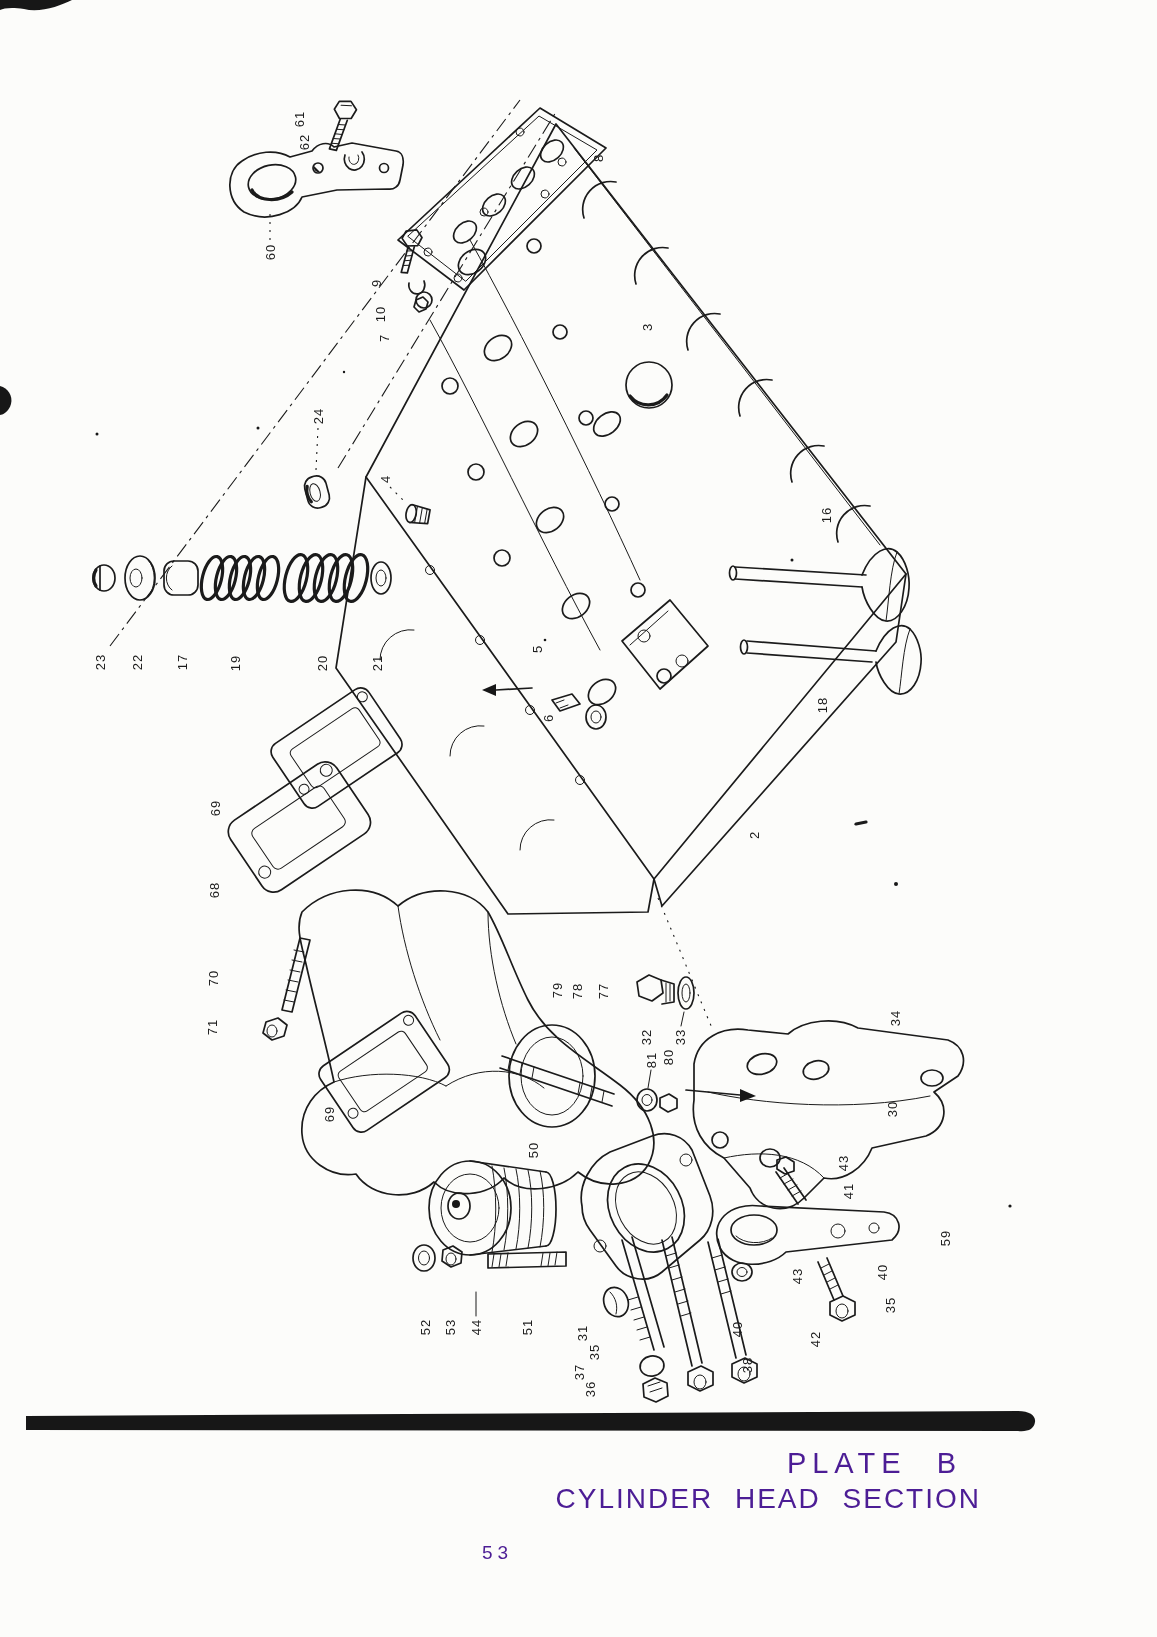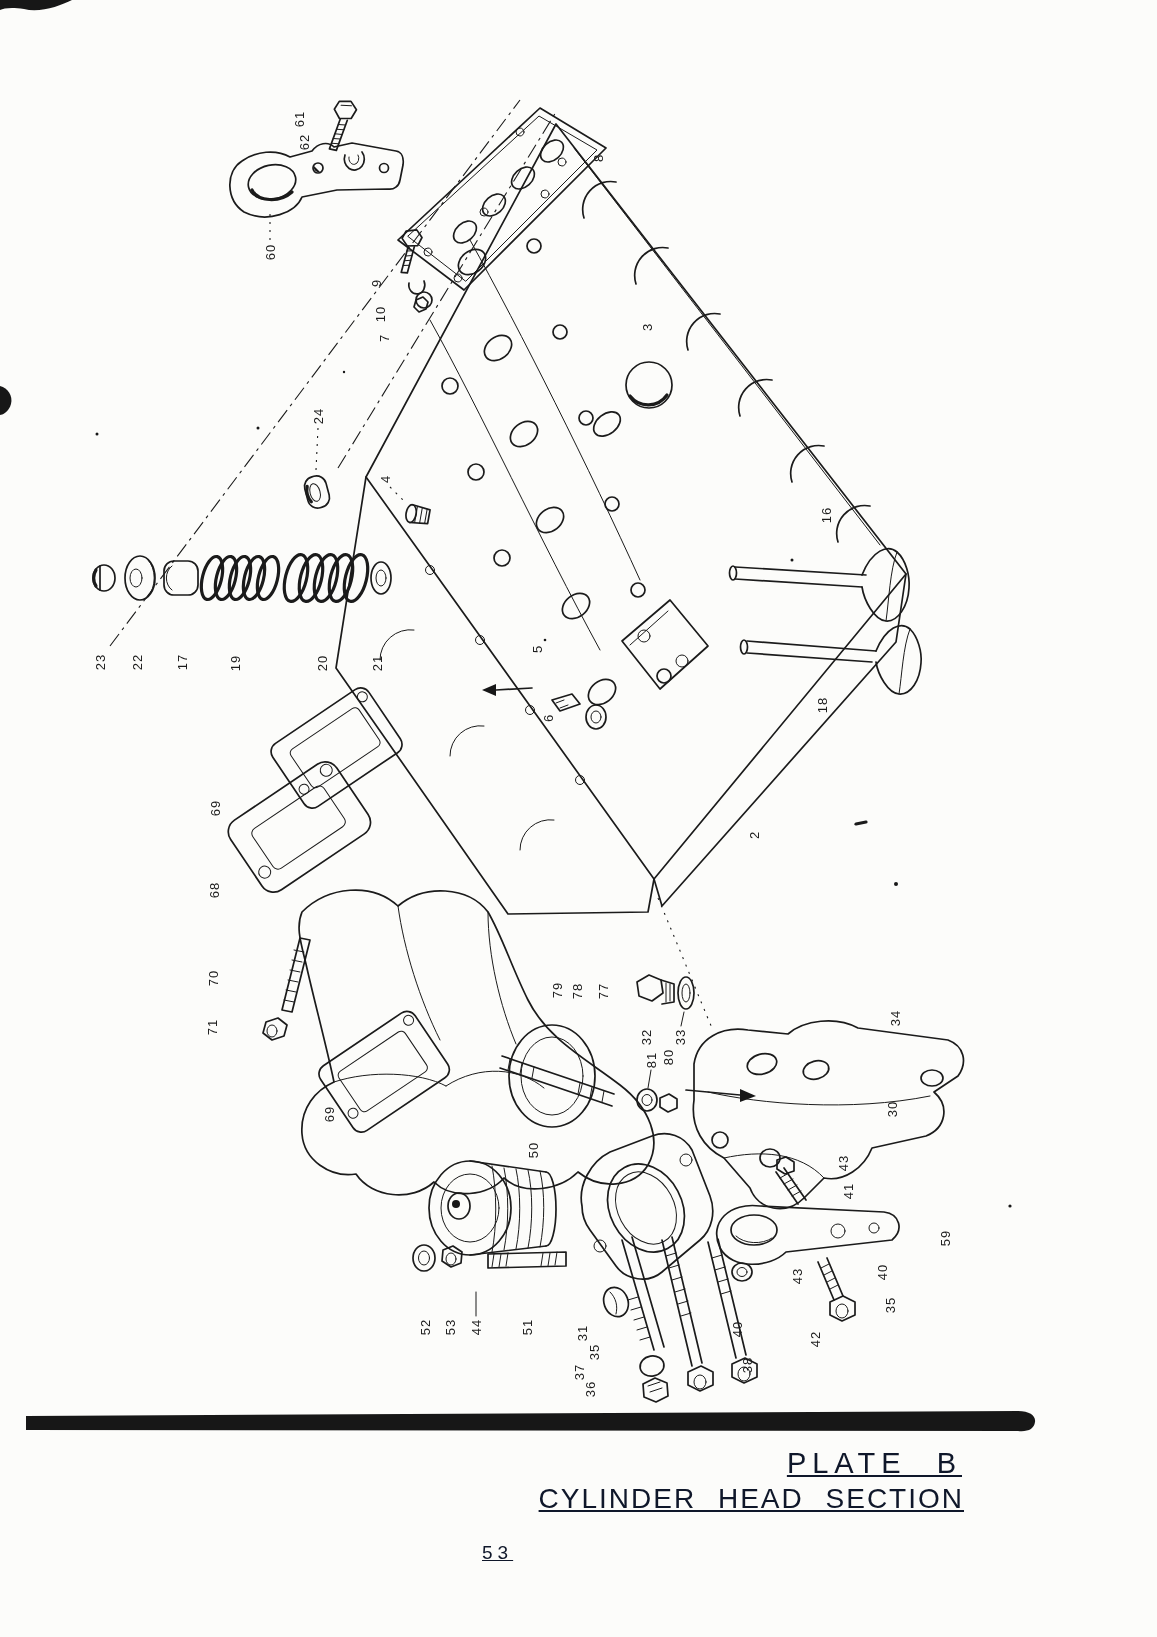--- a/index.html
+++ b/index.html
@@ -3,23 +3,23 @@
 <meta charset="utf-8">
 <style>
   html,body{margin:0;padding:0;background:#e8e8e4;}
   #page{position:relative;width:1157px;height:1637px;background:#fcfcfa;overflow:hidden;
         font-family:"Liberation Sans",sans-serif;color:#1b1b1b;}
   #artwork{position:absolute;left:0;top:0;}
   #labels-layer{position:absolute;left:0;top:0;width:1157px;height:1637px;pointer-events:none;}
   .part-label{position:absolute;font:13px "Liberation Sans",sans-serif;color:#1c1c1c;
               letter-spacing:1px;white-space:nowrap;
               transform:translate(-50%,-50%) rotate(-90deg);}
-  .caption{position:absolute;white-space:nowrap;color:#0f172a;text-decoration:underline;}
+  .caption{position:absolute;white-space:nowrap;color:#4c1d95;}
   #plate-title{right:195px;top:1447px;font-size:29px;letter-spacing:6px;word-spacing:16px;}
-  #section-title{right:193px;top:1483px;font-size:28px;letter-spacing:2px;word-spacing:12px;}
+  #section-title{right:176px;top:1483px;font-size:28px;letter-spacing:2px;word-spacing:12px;}
   #page-number{left:482px;top:1542px;font-size:19px;letter-spacing:5px;}
   
   .ln{fill:none;stroke:#1b1b1b;stroke-width:1.7;stroke-linejoin:round;stroke-linecap:round;}
   .th{fill:none;stroke:#1b1b1b;stroke-width:1;stroke-linejoin:round;stroke-linecap:round;}
   .hv{fill:none;stroke:#1b1b1b;stroke-width:3.2;stroke-linecap:round;}
   .fl{fill:#171717;stroke:none;}
   .dd{fill:none;stroke:#1b1b1b;stroke-width:1.1;stroke-dasharray:15 5 3 5;}
   .dt{fill:none;stroke:#1b1b1b;stroke-width:1.1;stroke-dasharray:2 6;}
 </style>
 </head>

